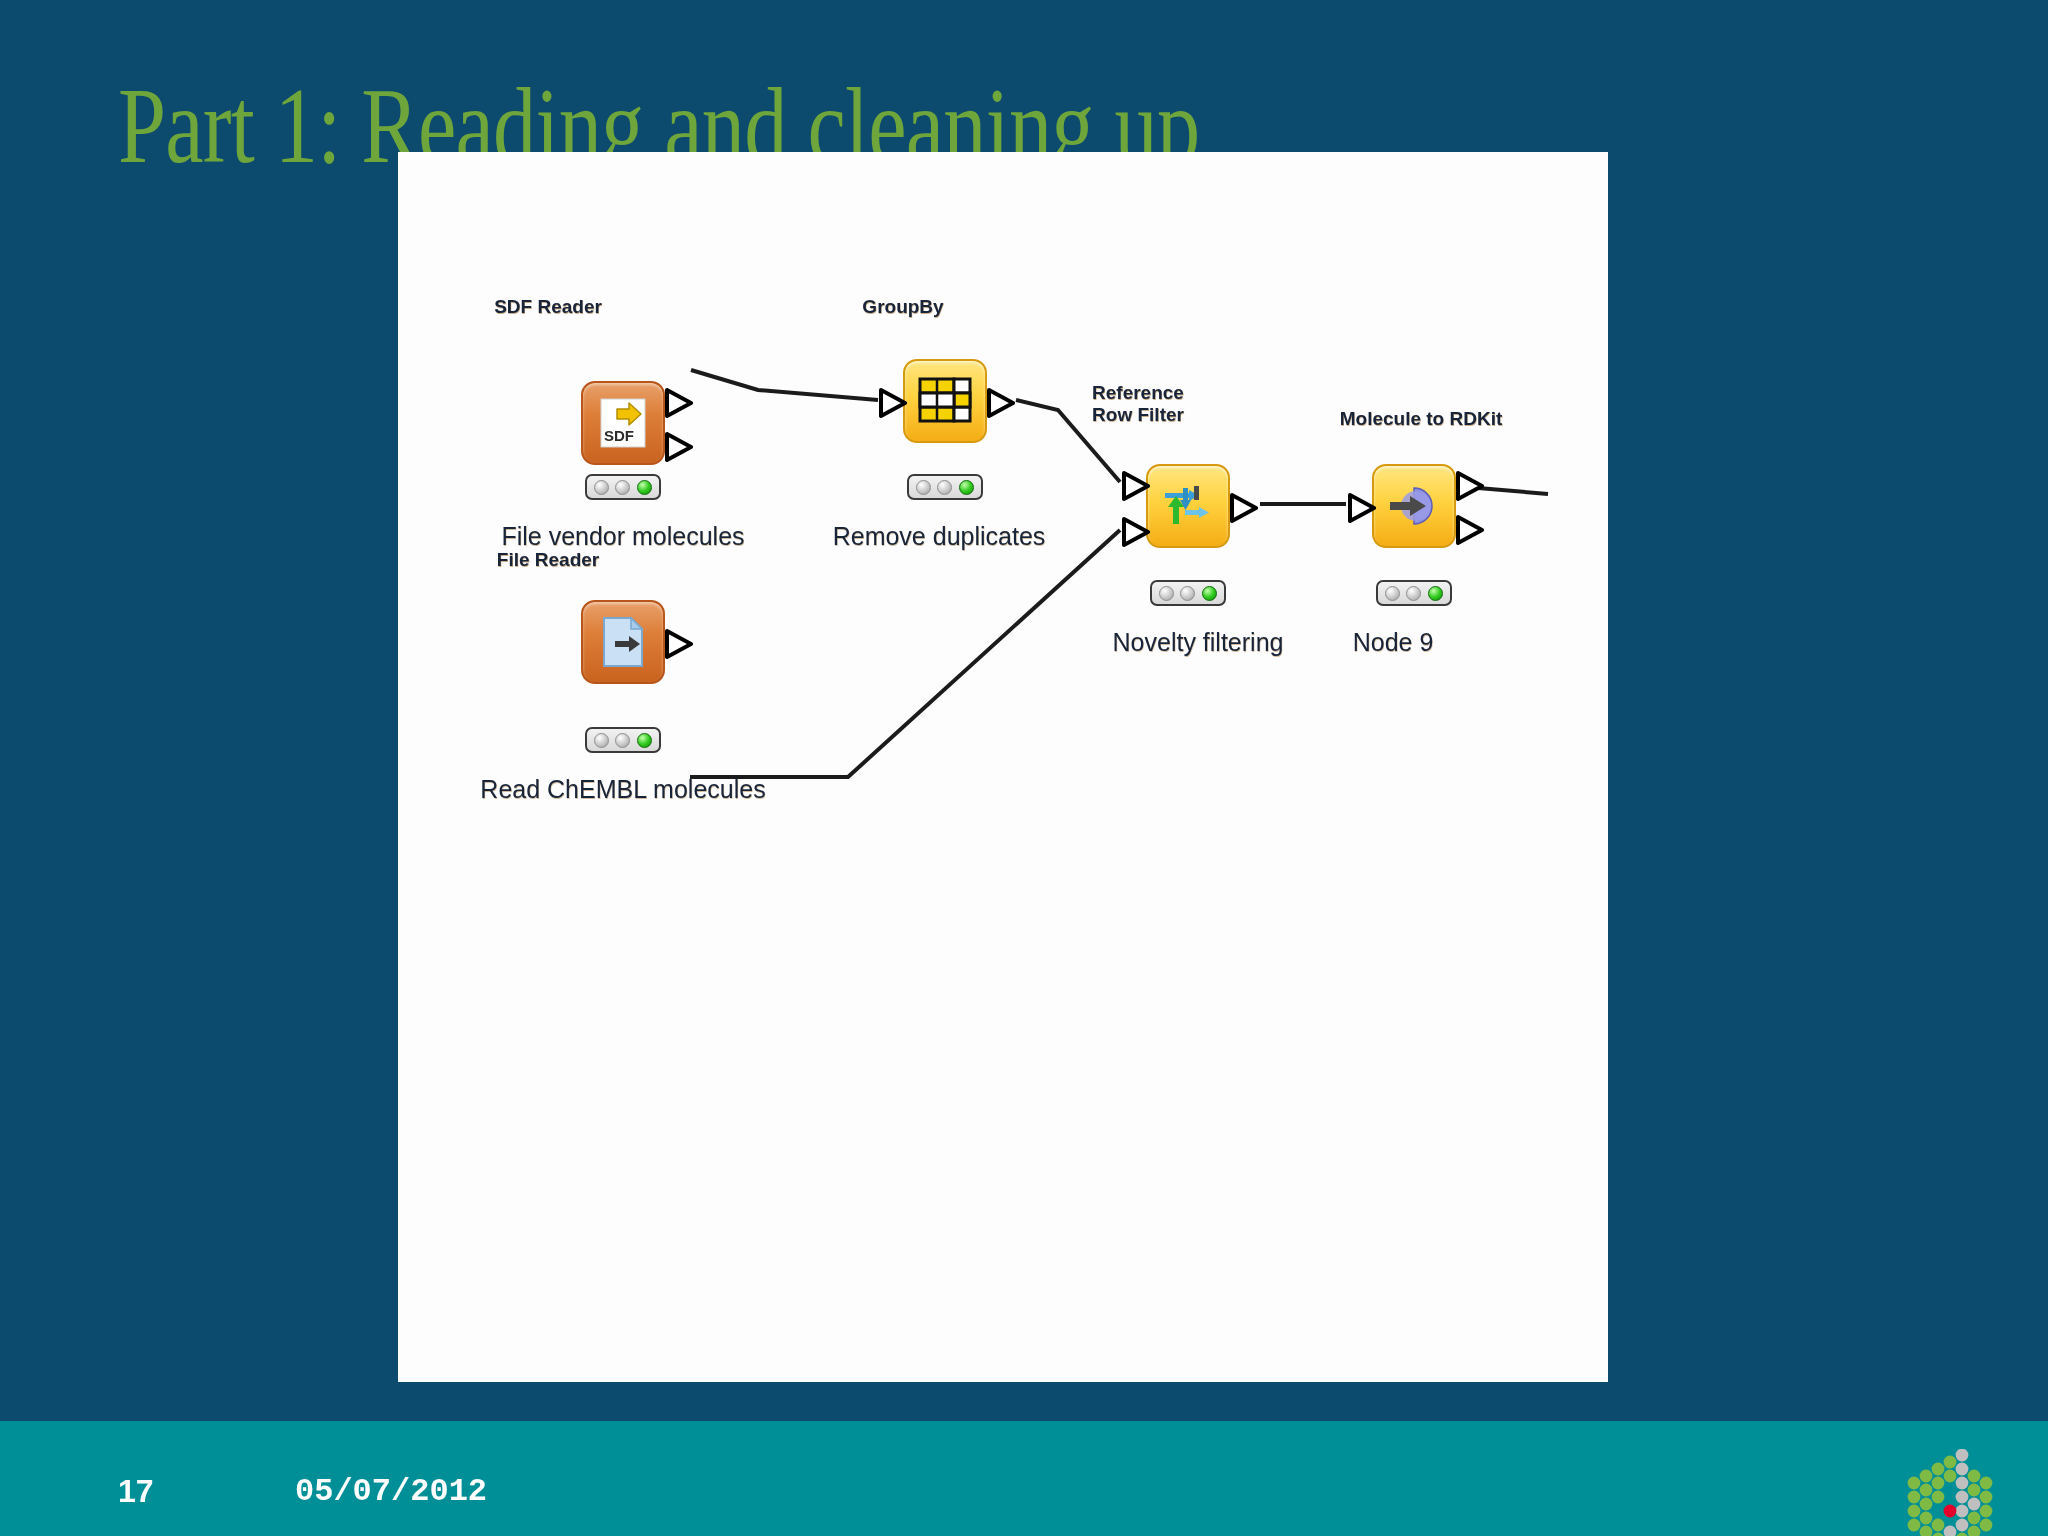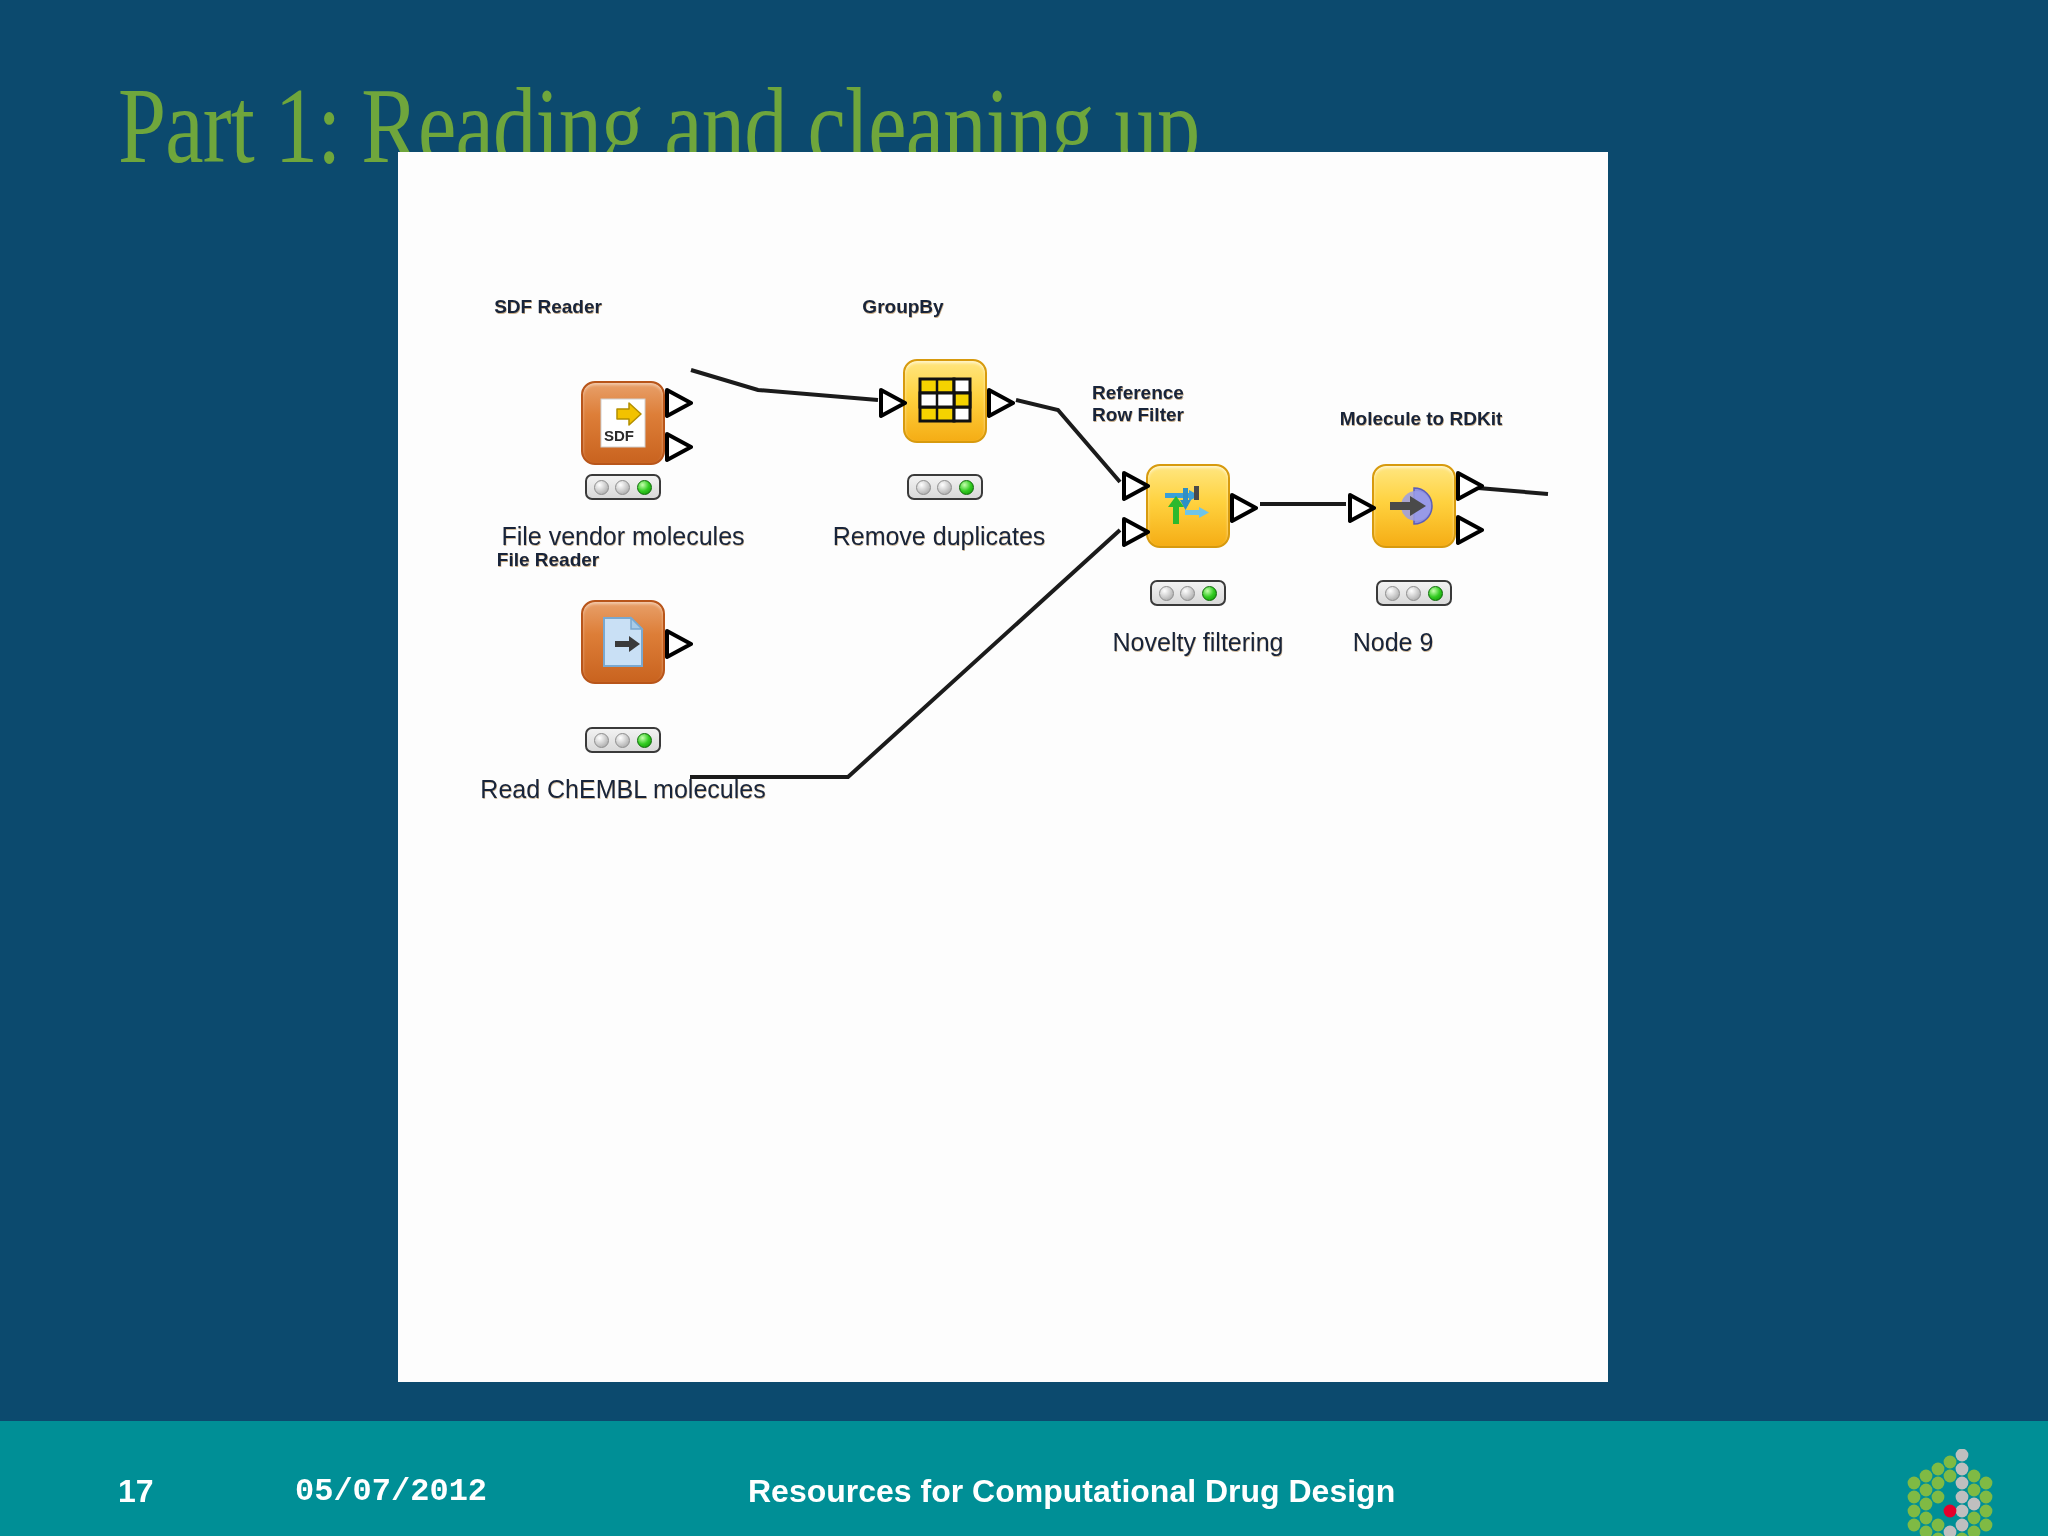--- a/index.html
+++ b/index.html
@@ -367,21 +367,20 @@
       </div>
 
       <div class="node-label" style="left:-55px; top:623px; width:560px;">Read ChEMBL molecules</div>
     </div>
 
   </div>
 
   <div id="footer">
     <div id="footer-page-number">17</div>
     <div id="footer-date">05/07/2012</div>
-    <div id="footer-subject">Resources for Computational Drug Design</div>
 
     <div id="footer-logo">
       <svg width="118" height="112" viewBox="0 0 118 112">
         <g fill="#7FBA44">
           <circle cx="20" cy="34" r="6.4"></circle>
             <circle cx="20" cy="48" r="6.4"></circle>
           <circle cx="20" cy="62" r="6.4"></circle>
             <circle cx="20" cy="76" r="6.4"></circle>
           <circle cx="32" cy="27" r="6.4"></circle>
             <circle cx="32" cy="41" r="6.4"></circle>

